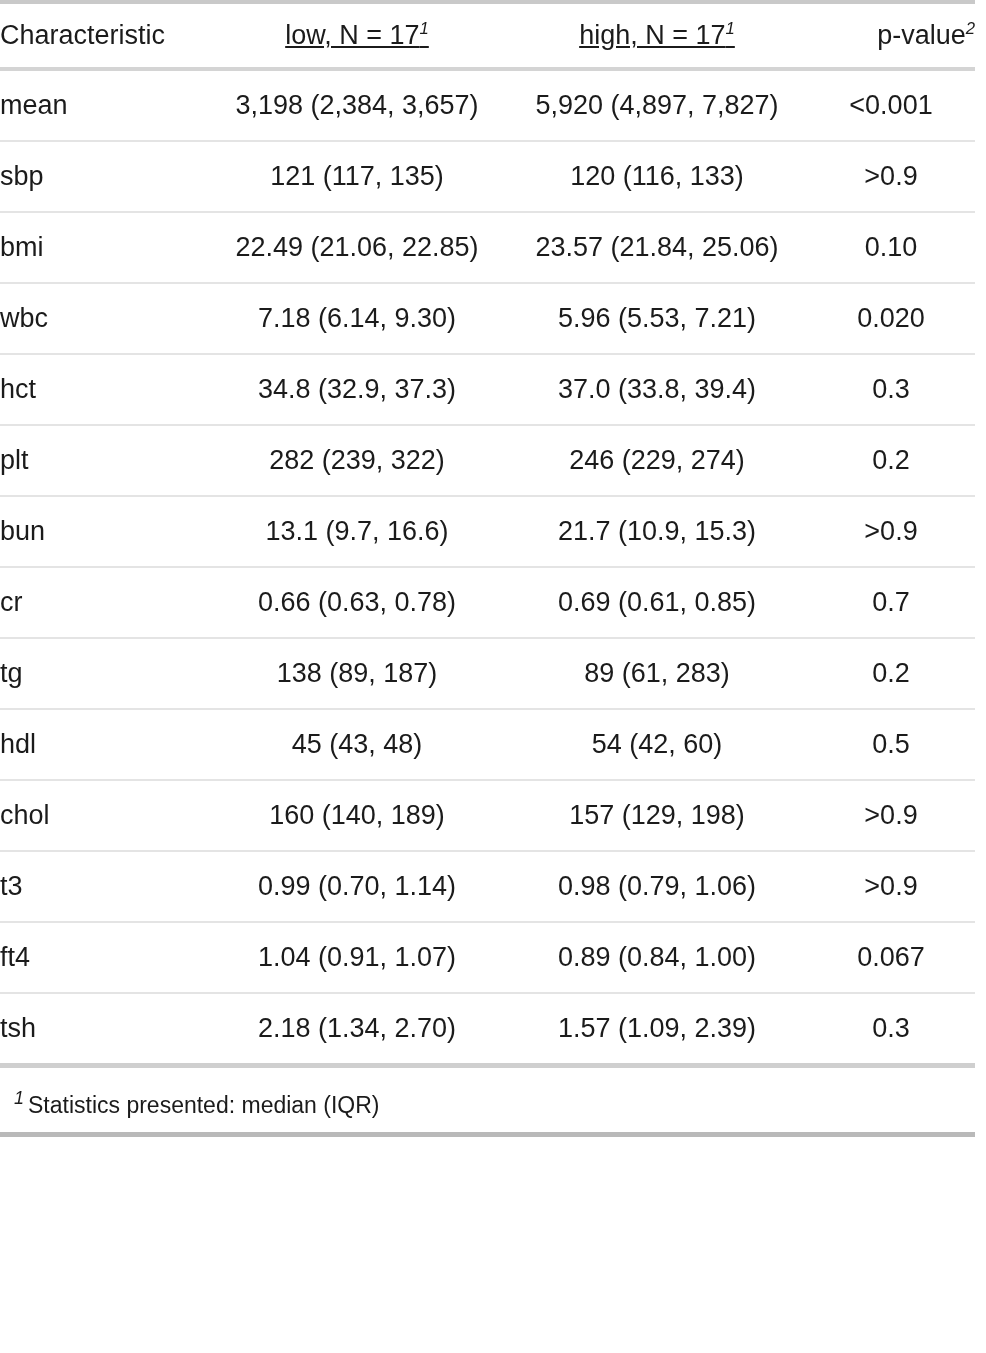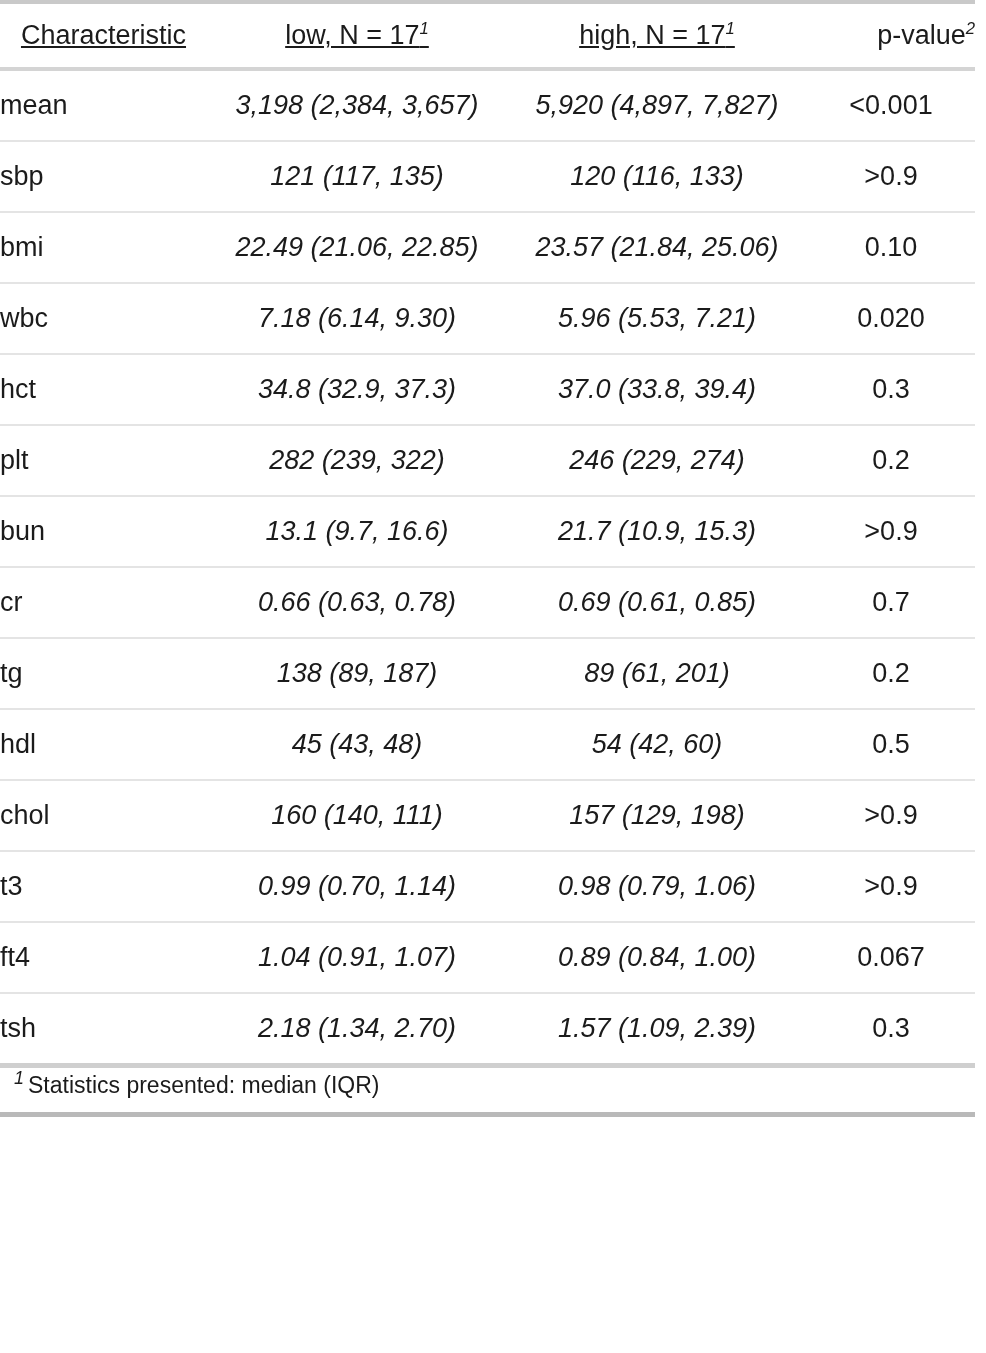--- a/index.html
+++ b/index.html
@@ -34,23 +34,22 @@
     font-weight: normal;
     font-size: 27px;
     color: #1b1b1b;
     padding: 16px 0 16px 0;
     vertical-align: middle;
     border-top: 4px solid #c9c9c9;
     border-bottom: 4px solid #d4d4d4;
     background: #ffffff;
   }
   th.th-characteristic {
-    text-align: center;
+    text-align: left;
     padding-left: 18px;
-    text-decoration: underline;
   }
   th.th-center { text-align: center; text-decoration: underline; }
   th.th-right  {
     text-align: right;
     padding-right: 10px;
   }
 
   tbody tr.data-row td {
     font-size: 27px;
     color: #1b1b1b;
@@ -58,21 +57,21 @@
     vertical-align: middle;
     border-bottom: 2px solid #e4e4e4;
     background: #ffffff;
     white-space: nowrap;
   }
   tbody tr.data-row:first-child td { border-top: 0; }
   td.cell-label {
     text-align: left;
     padding-left: 18px;
   }
-  td.cell-center { text-align: center; font-style: italic; }
+  td.cell-center { text-align: center; }
   td.cell-right  {
     text-align: center;
     padding-right: 10px;
   }
   tbody tr.data-row:last-child td { border-bottom: 0; }
 
   tfoot td.foot-sep {
     padding: 0;
     height: 0;
     border-top: 5px solid #cfcfcf;
@@ -80,21 +79,21 @@
     font-size: 0;
   }
   tfoot td.footnote {
     font-size: 23px;
     color: #1b1b1b;
     padding: 13px 0 13px 14px;
     text-align: left;
     border: 0;
     background: #ffffff;
   }
-  tfoot tr.foot-first td.footnote { padding-top: 4px; }
+  tfoot tr.foot-first td.footnote { padding-top: 24px; }
   tfoot td.foot-bottom {
     padding: 0;
     height: 0;
     border-top: 5px solid #b9b9b9;
     line-height: 0;
     font-size: 0;
   }
   sup {
     font-size: 0.62em;
     font-style: italic;
@@ -173,32 +172,32 @@
         </tr>
         <tr class="data-row">
           <td class="cell-label">cr</td>
           <td class="cell-center">0.66 (0.63, 0.78)</td>
           <td class="cell-center">0.69 (0.61, 0.85)</td>
           <td class="cell-right">0.7</td>
         </tr>
         <tr class="data-row">
           <td class="cell-label">tg</td>
           <td class="cell-center">138 (89, 187)</td>
-          <td class="cell-center">89 (61, 201)</td>
+          <td class="cell-center">89 (61, 283)</td>
           <td class="cell-right">0.2</td>
         </tr>
         <tr class="data-row">
           <td class="cell-label">hdl</td>
           <td class="cell-center">45 (43, 48)</td>
           <td class="cell-center">54 (42, 60)</td>
           <td class="cell-right">0.5</td>
         </tr>
         <tr class="data-row">
           <td class="cell-label">chol</td>
-          <td class="cell-center">160 (140, 111)</td>
+          <td class="cell-center">160 (140, 189)</td>
           <td class="cell-center">157 (129, 198)</td>
           <td class="cell-right">&gt;0.9</td>
         </tr>
         <tr class="data-row">
           <td class="cell-label">t3</td>
           <td class="cell-center">0.99 (0.70, 1.14)</td>
           <td class="cell-center">0.98 (0.79, 1.06)</td>
           <td class="cell-right">&gt;0.9</td>
         </tr>
         <tr class="data-row">

